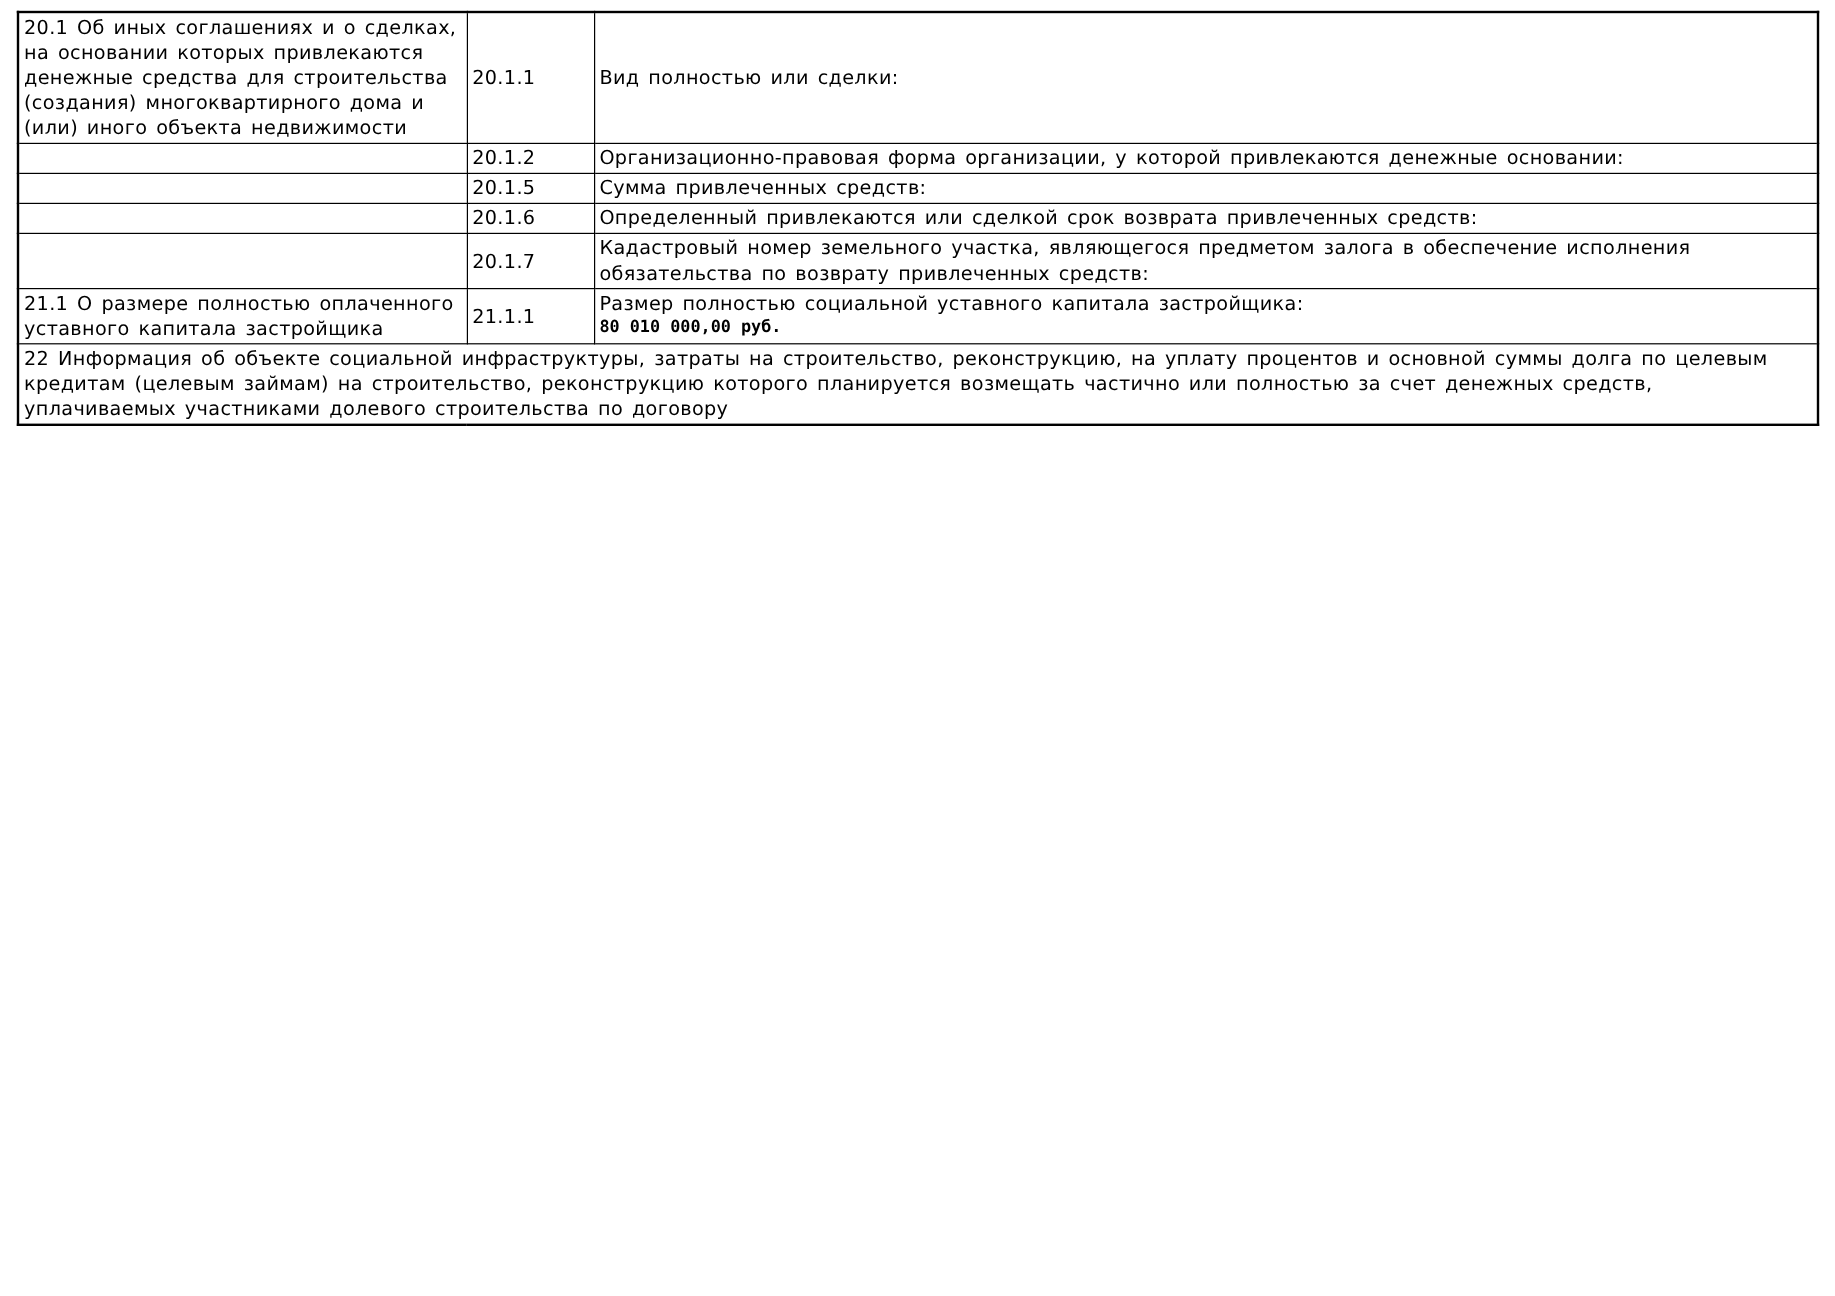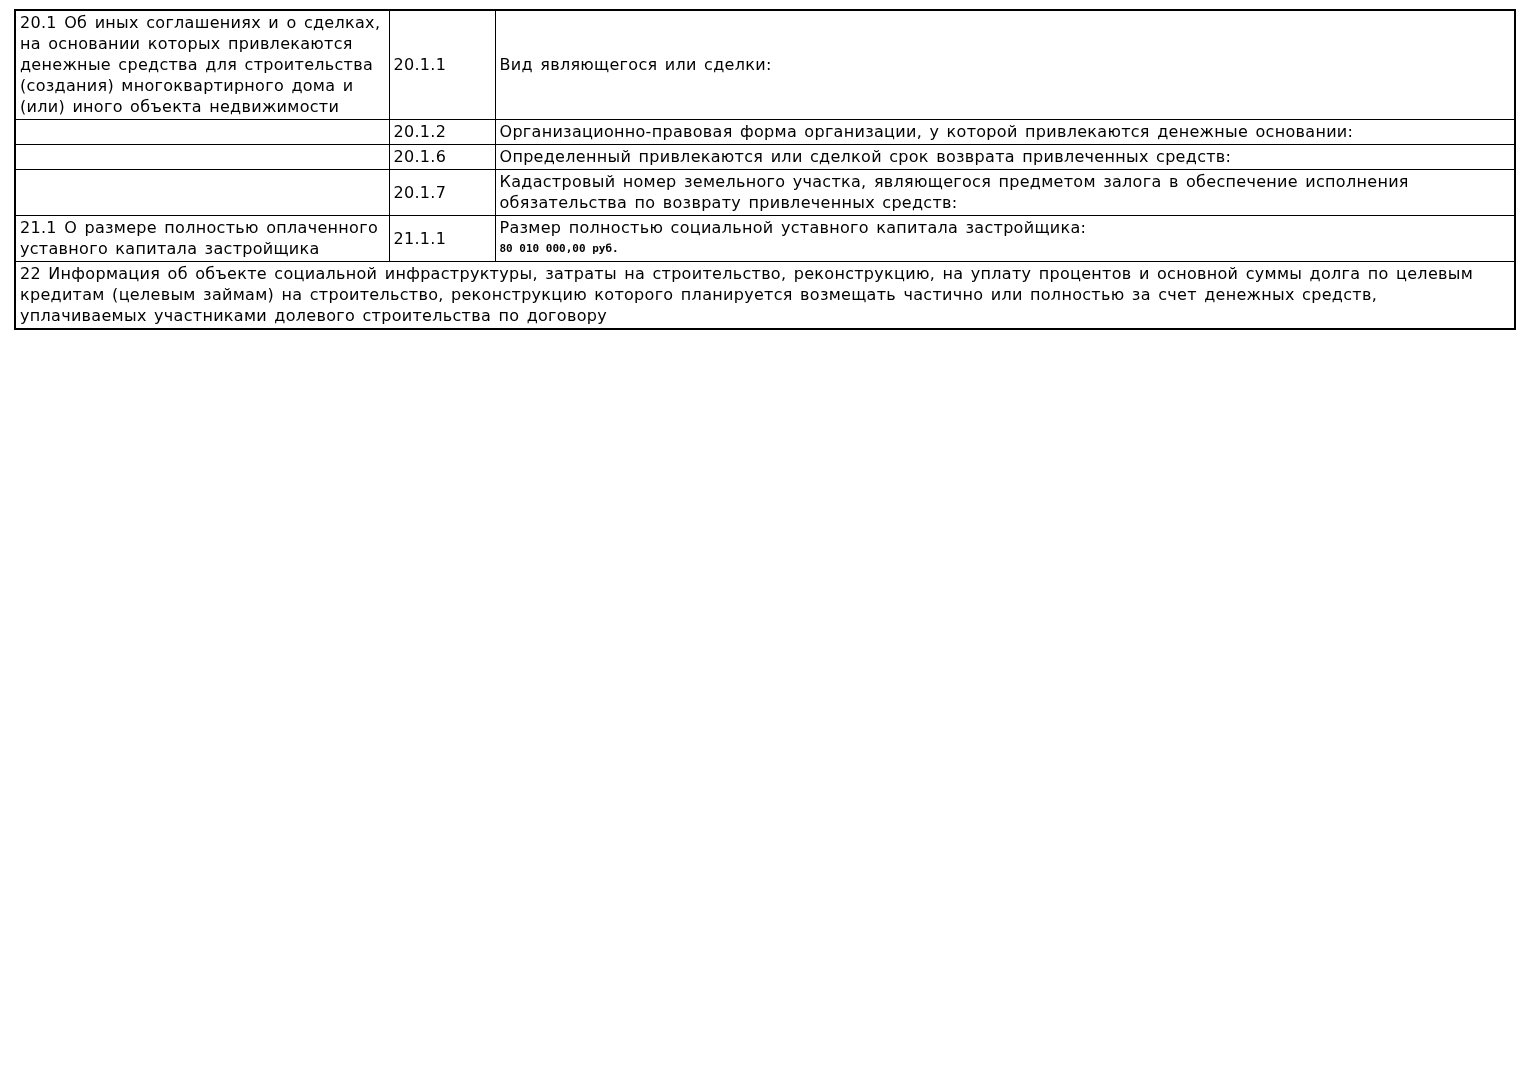--- a/index.html
+++ b/index.html
@@ -37,43 +37,48 @@
     word-wrap: break-word;
   }
   col.c1 { width: 374px; }
   col.c2 { width: 106px; }
   col.c3 { width: 1020px; }
   .value-amount {
     font-family: "DejaVu Sans Mono", "Liberation Mono", monospace;
     font-weight: bold;
     letter-spacing: 0;
     word-spacing: 0;
-    font-size: 11px;
+    font-size: 14px;
   }
 </style>
 </head>
 <body>
 
 <div class="page">
   <table class="decl">
     <colgroup>
       <col class="c1">
       <col class="c2">
       <col class="c3">
     </colgroup>
     <tbody>
       <tr>
         <td>20.1 Об иных соглашениях и о сделках, на основании которых привлекаются денежные средства для строительства (создания) многоквартирного дома и (или) иного объекта недвижимости</td>
         <td>20.1.1</td>
-        <td>Вид являющегося или сделки:</td>
+        <td>Вид полностью или сделки:</td>
       </tr>
       <tr>
         <td></td>
         <td>20.1.2</td>
         <td>Организационно-правовая форма организации, у которой привлекаются денежные основании:</td>
+      </tr>
+      <tr>
+        <td></td>
+        <td>20.1.5</td>
+        <td>Сумма привлеченных средств:</td>
       </tr>
       <tr>
         <td></td>
         <td>20.1.6</td>
         <td>Определенный привлекаются или сделкой срок возврата привлеченных средств:</td>
       </tr>
       <tr>
         <td></td>
         <td>20.1.7</td>
         <td>Кадастровый номер земельного участка, являющегося предметом залога в обеспечение исполнения обязательства по возврату привлеченных средств:</td>

